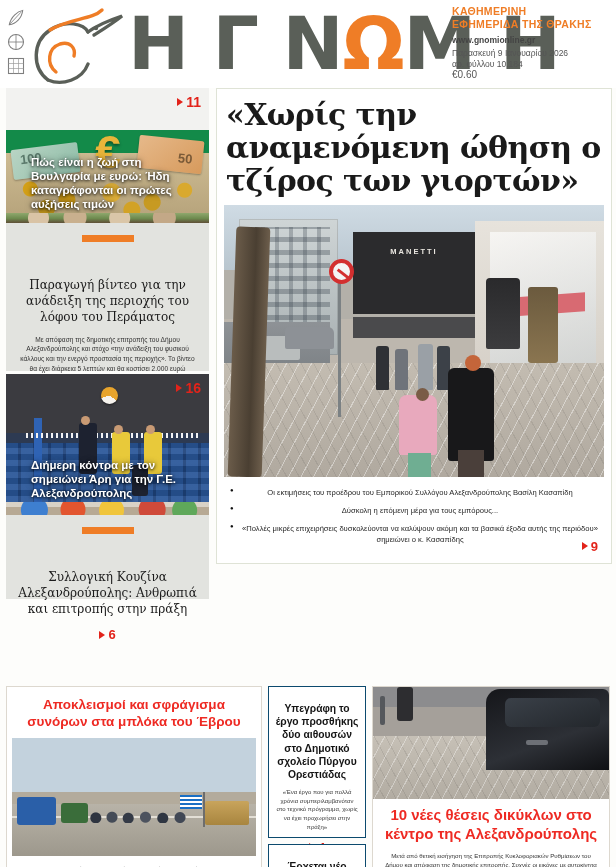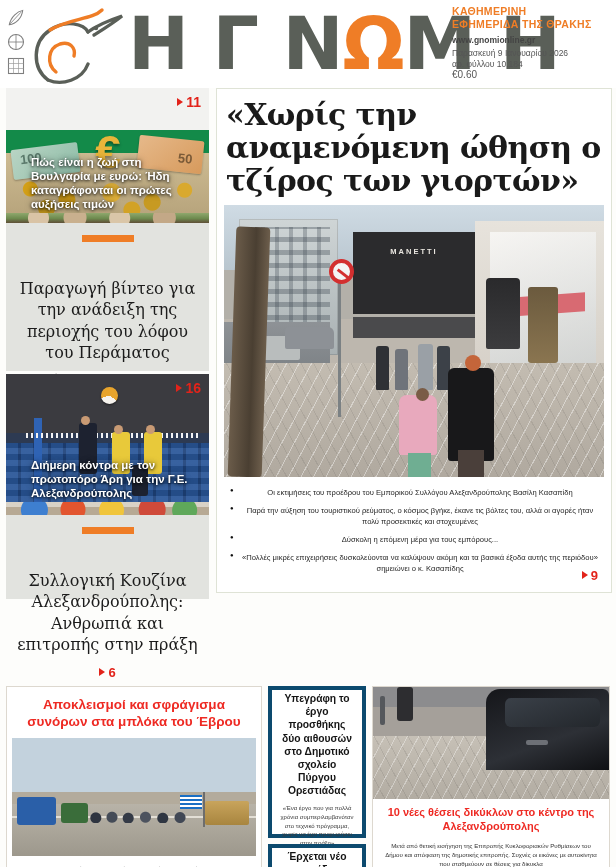--- a/index.html
+++ b/index.html
@@ -61,21 +61,21 @@
     border-top: 4.5px solid transparent; border-bottom: 4.5px solid transparent;
   }
   .pagenum.onphoto { position: absolute; right: 8px; top: 6px; font-size: 14px; padding-left: 32px; }
 
   .card { background: #e2e3df; padding: 12px 10px 8px; position: relative; }
   .card .dash {
     width: 52px; height: 7px; background: #ef7d26; margin: 0 auto 9px;
   }
   .card h2 {
     font-family: "DejaVu Serif", serif;
-    font-size: 16px; font-weight: 400; color: #1c1c1c;
+    font-size: 12px; font-weight: 400; color: #1c1c1c;
     text-align: center; line-height: 1.33; margin-top: 36px;
   }
   .card p.body {
     font-size: 6.6px; line-height: 1.45; color: #333;
     text-align: center; margin-top: 9px; padding: 0 4px;
   }
   .card .num-row { text-align: right; margin-top: 4px; padding-right: 6px; }
   .card .num-row-c { text-align: center; margin-top: 7px; }
 
   
@@ -103,36 +103,36 @@
     color: #ee2a23; font-size: 13.5px; font-weight: 700; text-align: center;
     line-height: 1.25; padding: 5px 2px 7px;
   }
   .bot-left .photo { height: 118px; }
   .bot-left p.cap {
     font-size: 6.2px; line-height: 1.5; color: #333; text-align: center;
     padding: 8px 6px 2px;
   }
 
   .bot-mid { width: 98px; display: flex; flex-direction: column; gap: 6px; }
-  .mid-card { border: 4px solid #0c4a6e; background: #fff; padding: 2px 6px 6px; }
+  .mid-card { border: 1px solid #0c4a6e; background: #fff; padding: 15px 6px 6px; }
   .mid-card h4 {
     font-size: 10.3px; font-weight: 700; color: #141414;
     text-align: center; line-height: 1.28;
   }
   .mid-card p.sub {
     font-size: 6px; line-height: 1.45; color: #3a3a3a;
     text-align: center; margin-top: 7px;
   }
   .mid-card .num-row-c { text-align: center; margin-top: 6px; }
 
   .bot-right { width: 238px; border: 1px solid #ddd8cf; background: #fff; padding: 0; }
   .bot-right .photo { height: 112px; }
   .bot-right .inner { padding: 7px 8px 5px; }
   .bot-right h3 {
-    color: #ee2a23; font-size: 11px; font-weight: 700; text-align: center;
+    color: #ee2a23; font-size: 15px; font-weight: 700; text-align: center;
     line-height: 1.25;
   }
   .bot-right p.cap {
     font-size: 6.1px; line-height: 1.5; color: #333; text-align: center;
     padding: 7px 4px 0;
   }
 
   
   .sc { position: absolute; inset: 0; }
   
@@ -385,21 +385,21 @@
           <div class="pl yel" style="left:52%;bottom:22%;width:9%;height:33%;"></div>
           <div class="pl-head" style="left:53%;bottom:53%;"></div>
           <div class="pl yel" style="left:68%;bottom:22%;width:9%;height:33%;"></div>
           <div class="pl-head" style="left:69%;bottom:53%;"></div>
           <div class="pl dark" style="left:62%;bottom:5%;width:8%;height:24%;"></div>
         </div>
         <div class="pagenum onphoto">
           <span class="tri"></span>
           <span>16</span>
         </div>
-        <div class="overlay-title">Διήμερη κόντρα με τον πρωτοπόρο Άρη για την Γ.Ε. Αλεξανδρούπολης</div>
+        <div class="overlay-title">Διήμερη κόντρα με τον σημειώνει Άρη για την Γ.Ε. Αλεξανδρούπολης</div>
       </div>
 
       <div class="photo" style="height:13px;">
         <div class="sc bg-kitchen">
           <div class="kit-items"></div>
         </div>
       </div>
 
       <div class="card" style="height:84px;">
         <div class="dash"></div>
@@ -445,21 +445,20 @@
             <div class="woman-head"></div>
             <div class="woman-legs"></div>
             <div class="child-coat"></div>
             <div class="child-head"></div>
             <div class="child-legs"></div>
           </div>
         </div>
 
         <ul class="bullets">
           <li>Οι εκτιμήσεις του προέδρου του Εμπορικού Συλλόγου Αλεξανδρούπολης Βασίλη Κασαπίδη</li>
-          <li>Παρά την αύξηση του τουριστικού ρεύματος, ο κόσμος βγήκε, έκανε τις βόλτες του, αλλά οι αγορές ήταν πολύ προσεκτικές και στοχευμένες</li>
           <li>Δύσκολη η επόμενη μέρα για τους εμπόρους...</li>
           <li>«Πολλές μικρές επιχειρήσεις δυσκολεύονται να καλύψουν ακόμη και τα βασικά έξοδα αυτής της περιόδου» σημειώνει ο κ. Κασαπίδης</li>
           <div class="num-row">
             <span class="pagenum">
               <span class="tri"></span>
               <span>9</span>
             </span>
           </div>
         </ul>
       </div>

